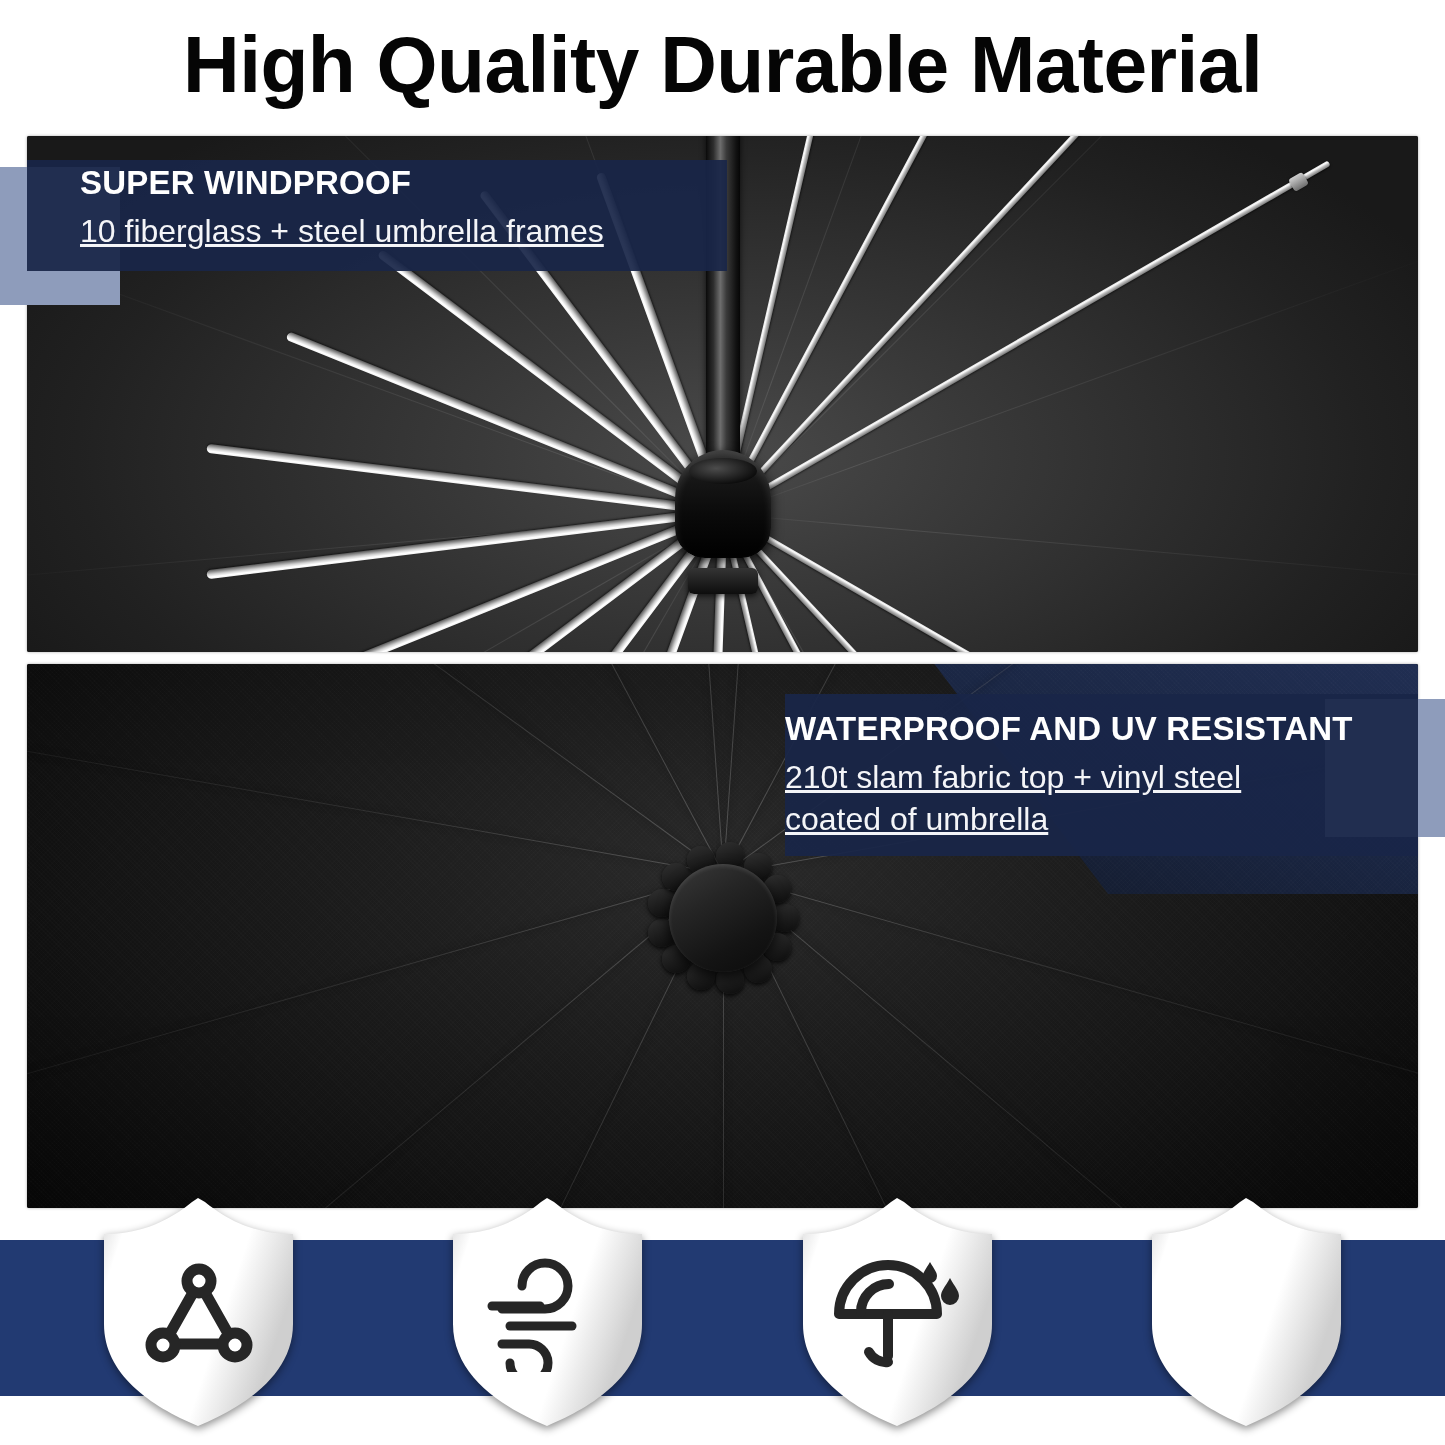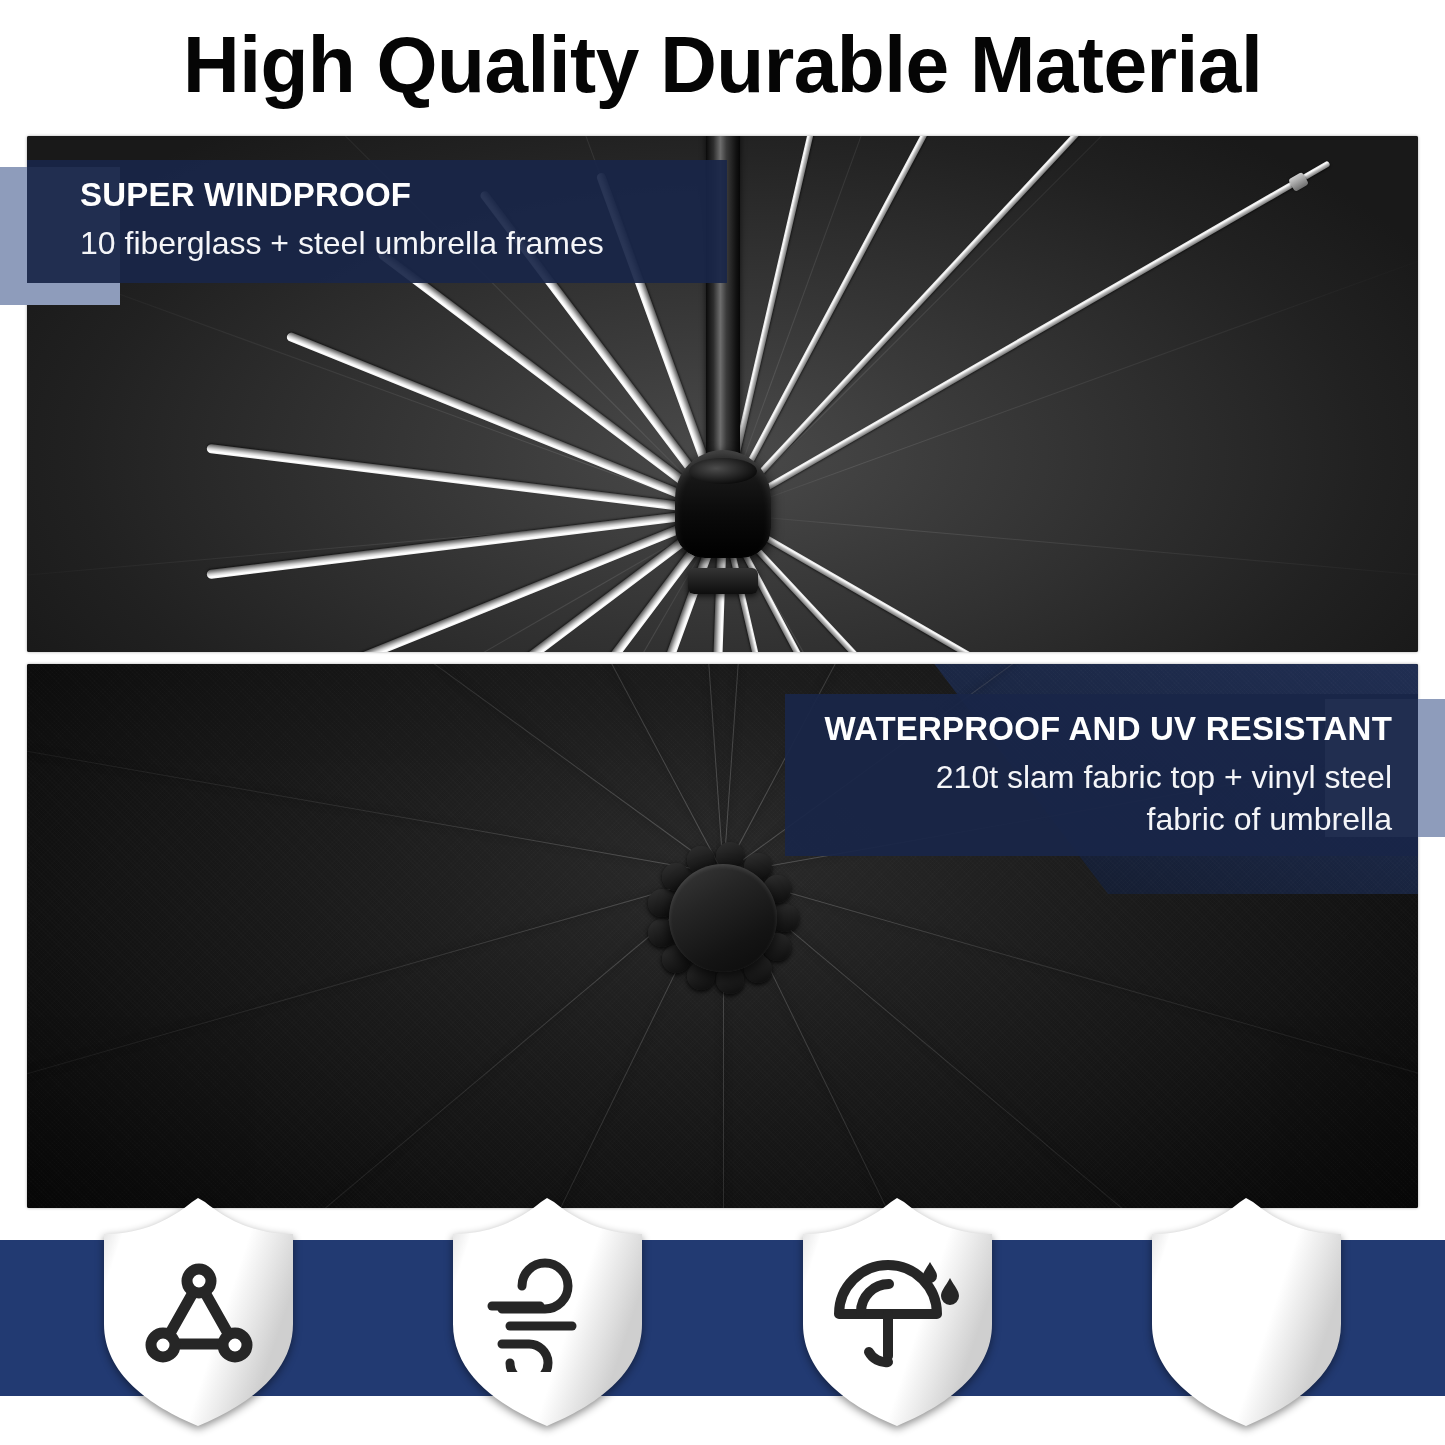--- a/index.html
+++ b/index.html
@@ -186,45 +186,44 @@
     position: absolute;
     z-index: 7;
     background: rgba(25,38,72,0.93);
     color: #ffffff;
     box-sizing: border-box;
   }
   .cap-box.one {
     left: 27px;
     top: 160px;
     width: 700px;
-    padding: 16px 0 18px 53px;
+    padding: 4px 0 18px 53px;
   }
   .cap-box.two {
     left: 785px;
     top: 694px;
     width: 633px;
     padding: 16px 26px 16px 0;
-    text-align: right;
   }
   .cap-head {
     font-weight: bold;
     font-size: 33px;
     line-height: 1.18;
     letter-spacing: 0.2px;
     color: #ffffff;
     white-space: nowrap;
   }
   .cap-sub {
     font-weight: normal;
     font-size: 32px;
     line-height: 1.30;
     margin-top: 8px;
     color: #f4f5f8;
   }
-  .cap-sub .ln { display: block; white-space: nowrap; }
+  .cap-sub .ln { display: block; white-space: nowrap; text-decoration: underline; }
 
   
   .band {
     position: absolute;
     left: 0;
     top: 1240px;
     width: 1445px;
     height: 156px;
     background: #223a72;
     z-index: 2;
@@ -369,21 +368,21 @@
   <div class="cap-sub">
     <span class="ln">10 fiberglass + steel umbrella frames</span>
   </div>
 </div>
 
 <div class="cap-strip right"></div>
 <div class="cap-box two">
   <div class="cap-head">WATERPROOF AND UV RESISTANT</div>
   <div class="cap-sub">
     <span class="ln">210t slam fabric top + vinyl steel</span>
-    <span class="ln">fabric of umbrella</span>
+    <span class="ln">coated of umbrella</span>
   </div>
 </div>
 
 <div class="band"></div>
 
 <div class="badges">
 
   <div class="badge">
     <svg class="shield" viewBox="0 0 205 232">
       <defs>

